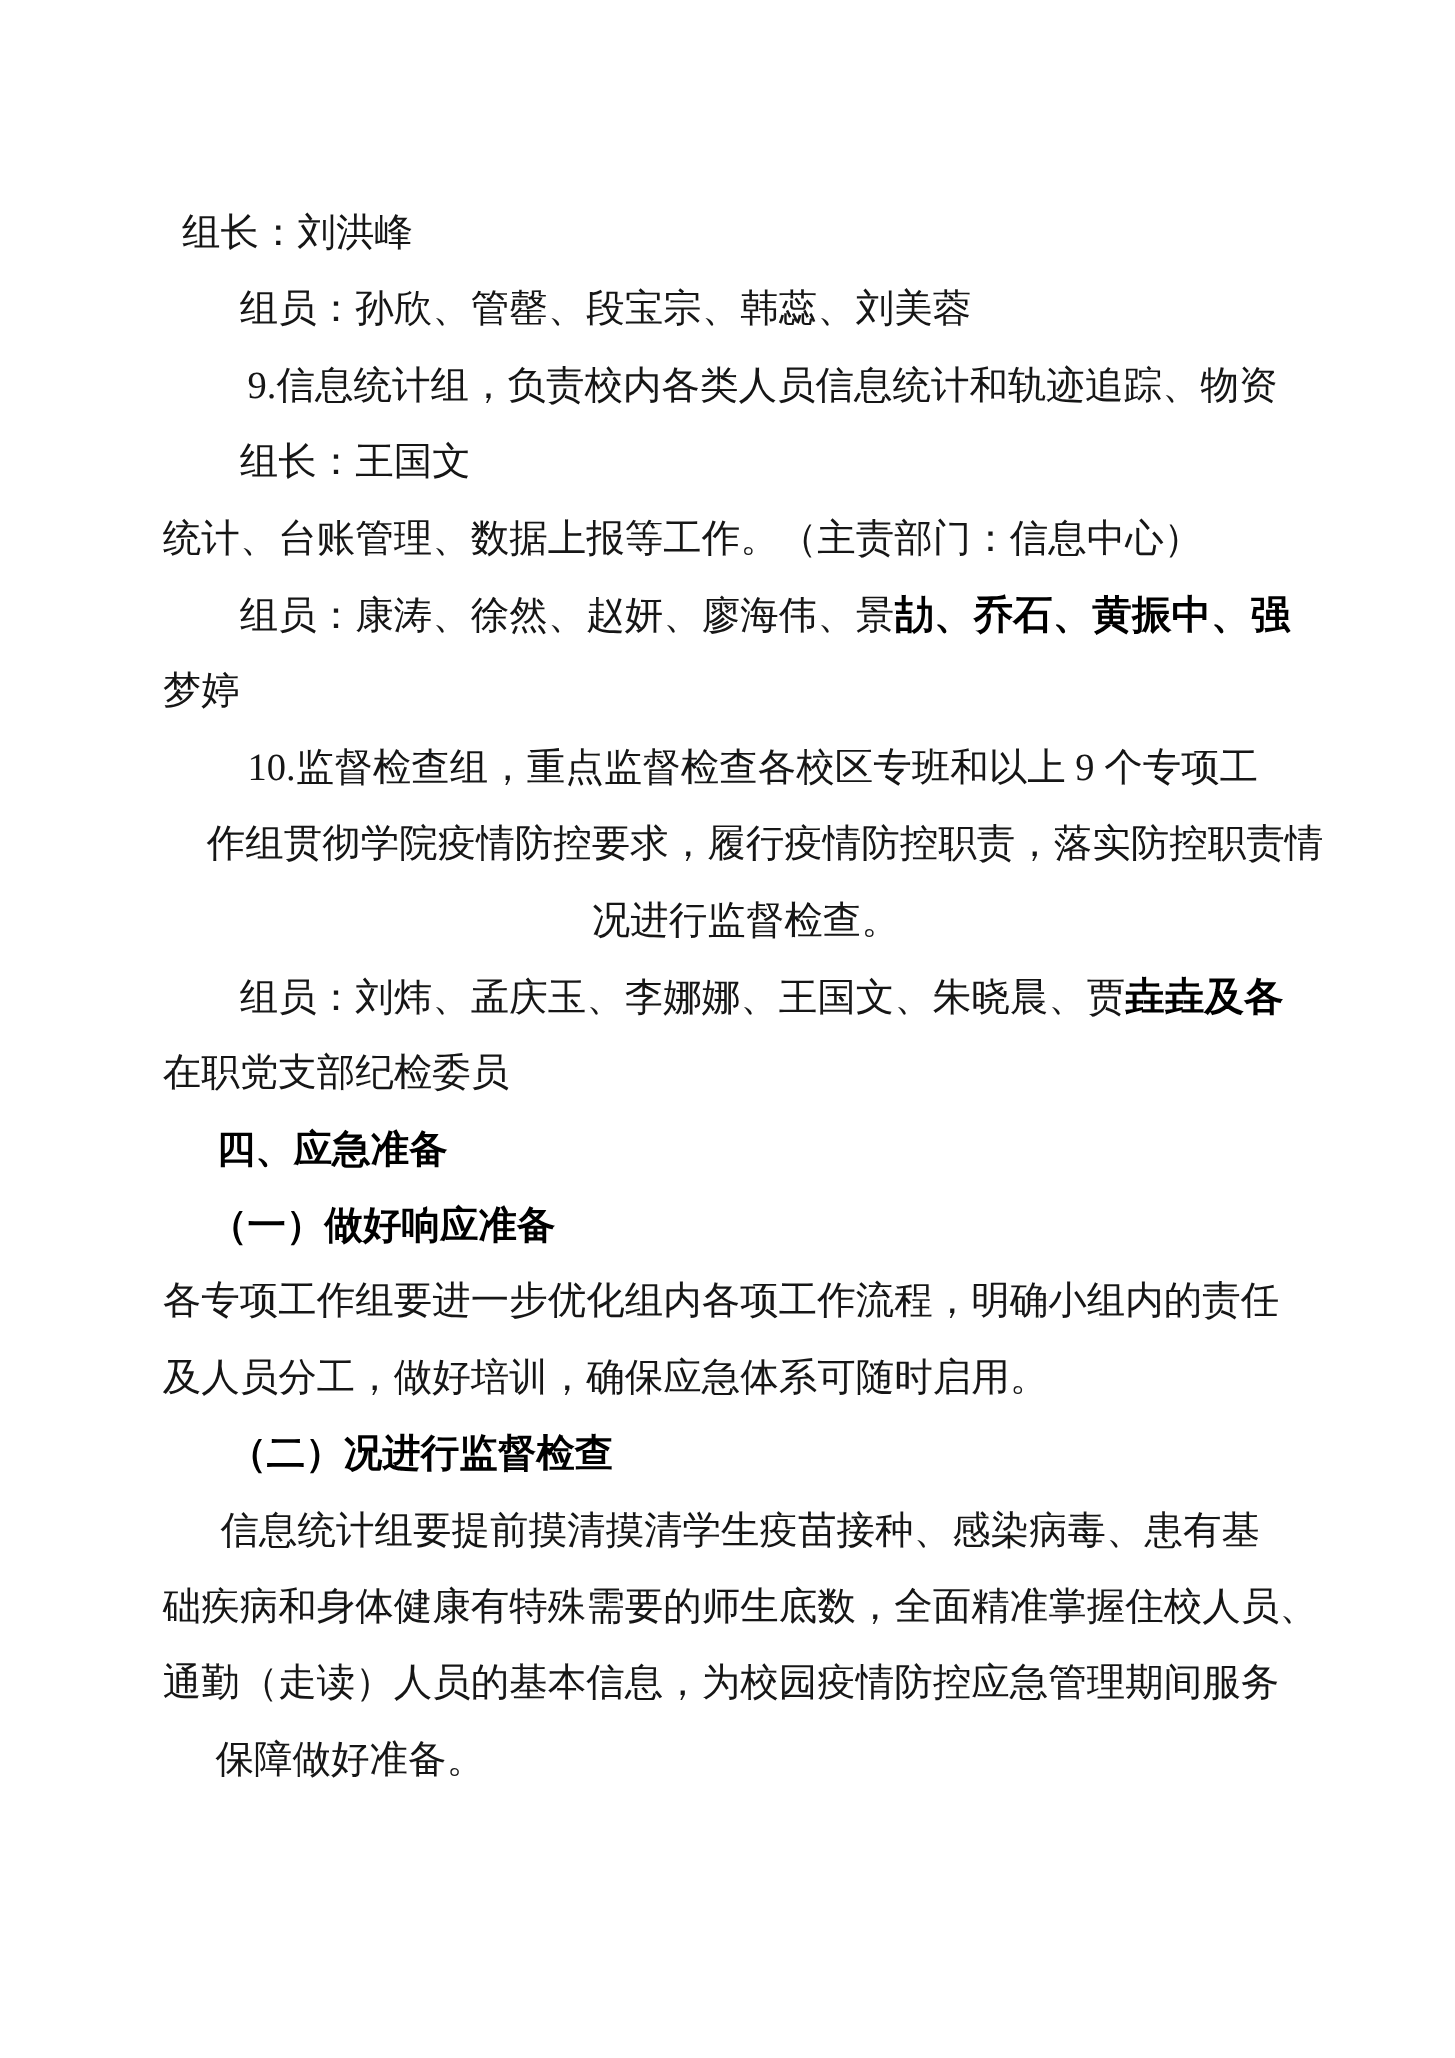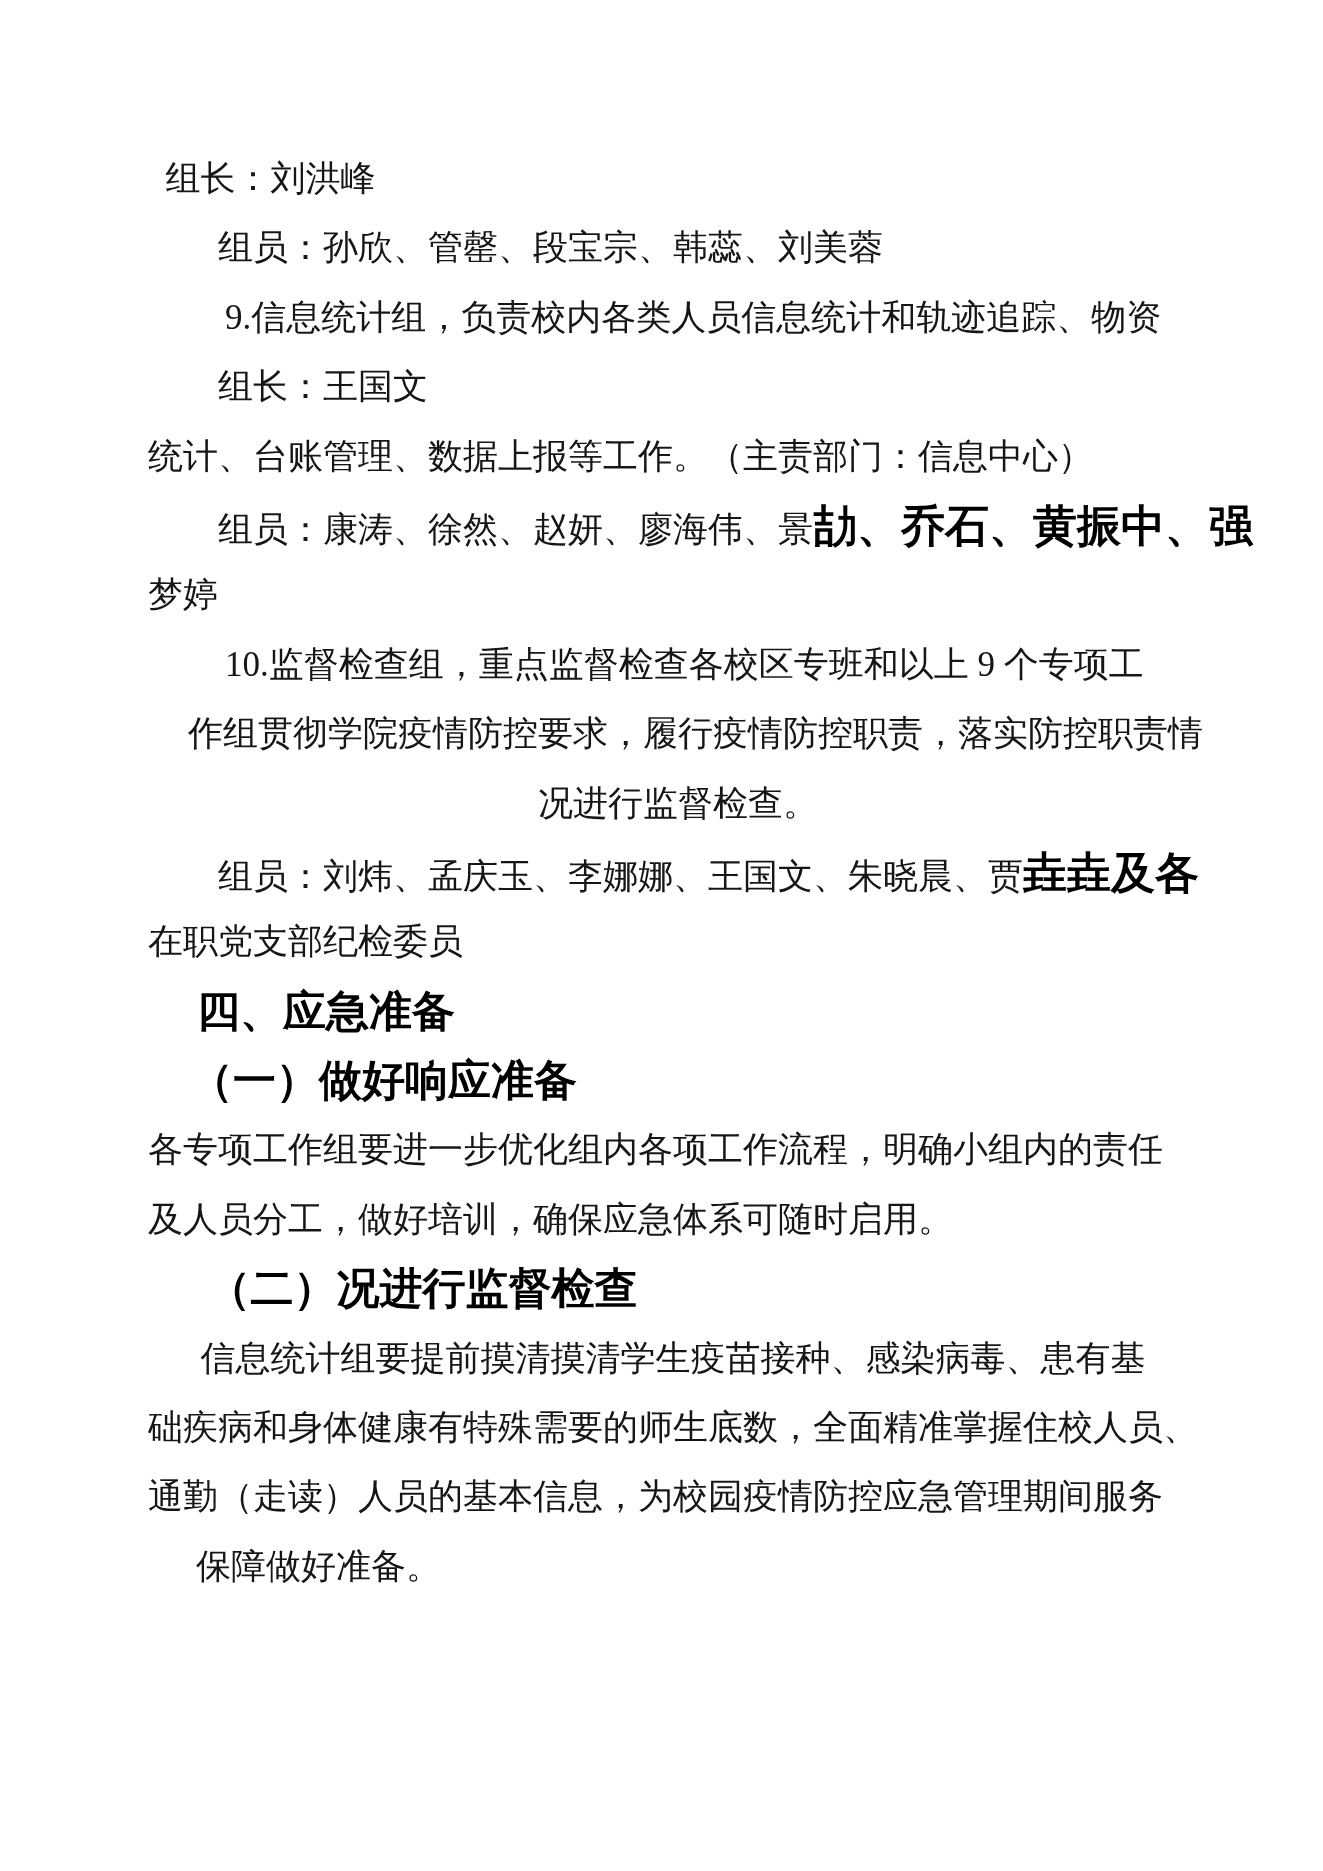--- a/index.html
+++ b/index.html
@@ -11,47 +11,47 @@
     position: relative;
     width: 1323px;
     height: 1871px;
     background: #ffffff;
     overflow: hidden;
     font-family: "Liberation Serif", serif;
   }
   .doc {
     position: absolute;
     left: 148px;
-    top: 144px;
+    top: 177px;
     width: 1060px;
   }
   .line {
     height: 69.4px;
     line-height: 69.4px;
     font-size: 35px;
     color: #161616;
     white-space: nowrap;
     letter-spacing: 0px;
   }
   .run {
     display: inline;
   }
   
   .run.bold-sans {
     font-family: "Liberation Sans", sans-serif;
     font-weight: 700;
-    font-size: 44px;
+    font-size: 36px;
     color: #000000;
     margin-top: 20px;
   }
   
   .run.heading {
     font-family: "Liberation Sans", sans-serif;
     font-weight: 700;
-    font-size: 43px;
+    font-size: 35px;
     color: #000000;
   }
 </style>
 </head>
 <body>
 
 <div class="page">
   <div class="doc" id="doc-lines">
       <div class="line" style="padding-left: 0.5em;"><span class="run">组长：刘洪峰</span></div>
       <div class="line" style="padding-left: 2em;"><span class="run">组员：孙欣、管罄、段宝宗、韩蕊、刘美蓉</span></div>

